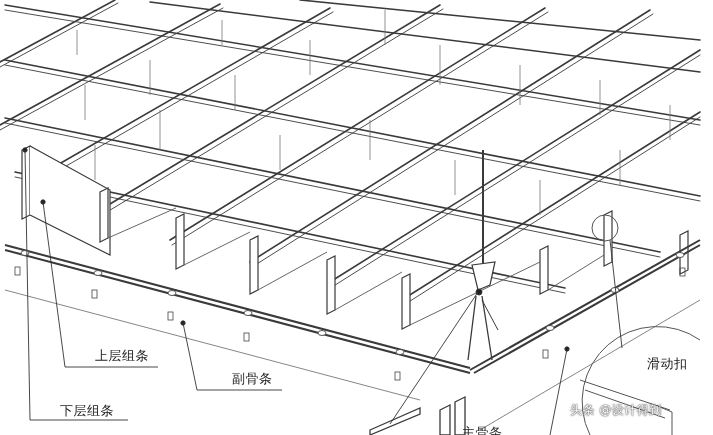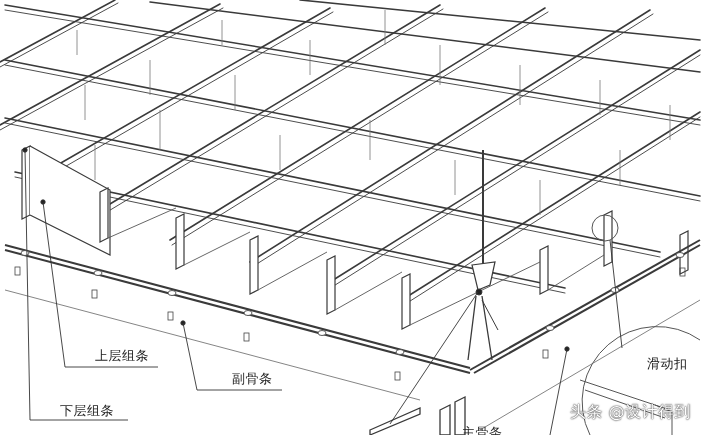--- a/index.html
+++ b/index.html
@@ -1,20 +1,20 @@
 <!DOCTYPE html>
 <html><head>
 <meta charset="utf-8">
 <style>
   html,body{margin:0;padding:0;background:#ffffff;}
   body{width:713px;height:435px;overflow:hidden;position:relative;font-family:"DejaVu Sans",sans-serif;}
   #stage{position:absolute;left:0;top:0;width:713px;height:435px;}
   svg{position:absolute;left:0;top:0;}
   .label{position:absolute;font-size:13px;color:#222;white-space:nowrap;letter-spacing:0.5px;}
-  .watermark{position:absolute;font-size:16px;color:#ffffff;white-space:nowrap;text-shadow:0 0 2px #444,0 0 1px #222;letter-spacing:0.5px;}
+  .watermark{position:absolute;font-size:12px;color:#ffffff;white-space:nowrap;text-shadow:0 0 2px #444,0 0 1px #222;letter-spacing:0.5px;}
 </style>
 </head>
 <body>
 
 <div id="stage">
   <svg width="713" height="435" viewBox="0 0 713 435">
     <g fill="none" stroke="#3a3a3a" stroke-width="1.6" stroke-linecap="round">
 
       <g>
         <line x1="0" y1="62" x2="115" y2="0"></line>

